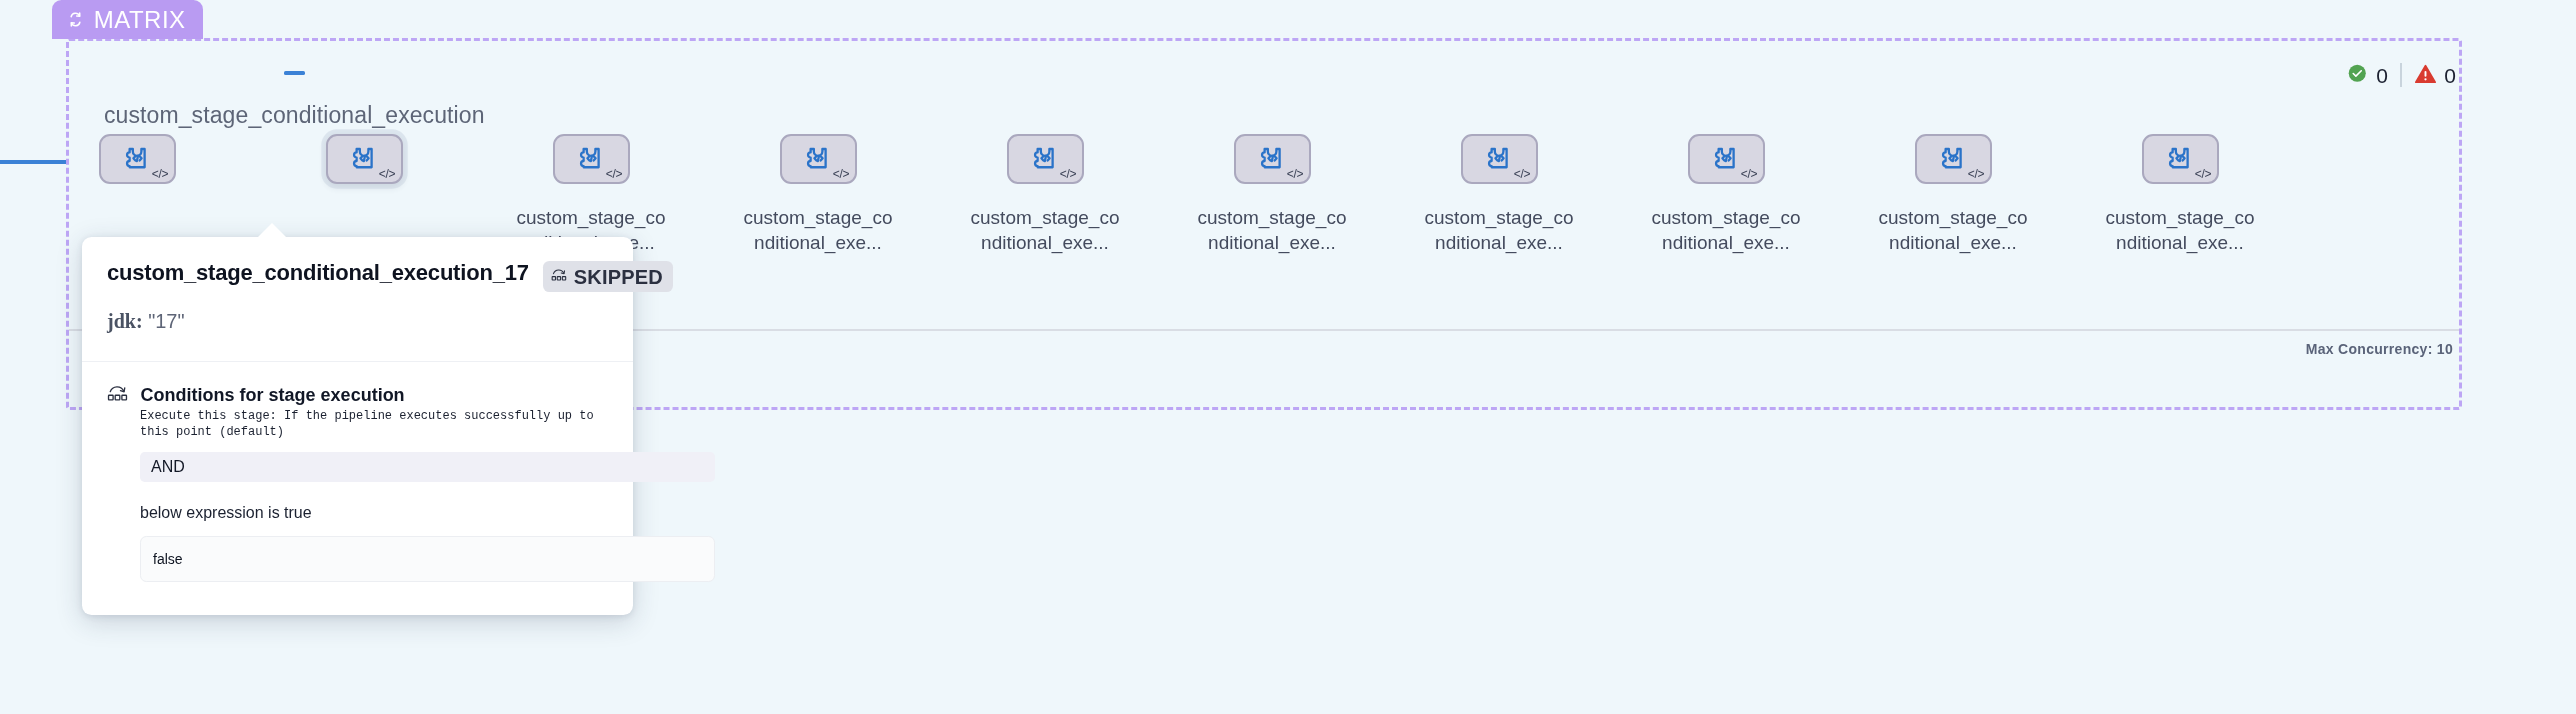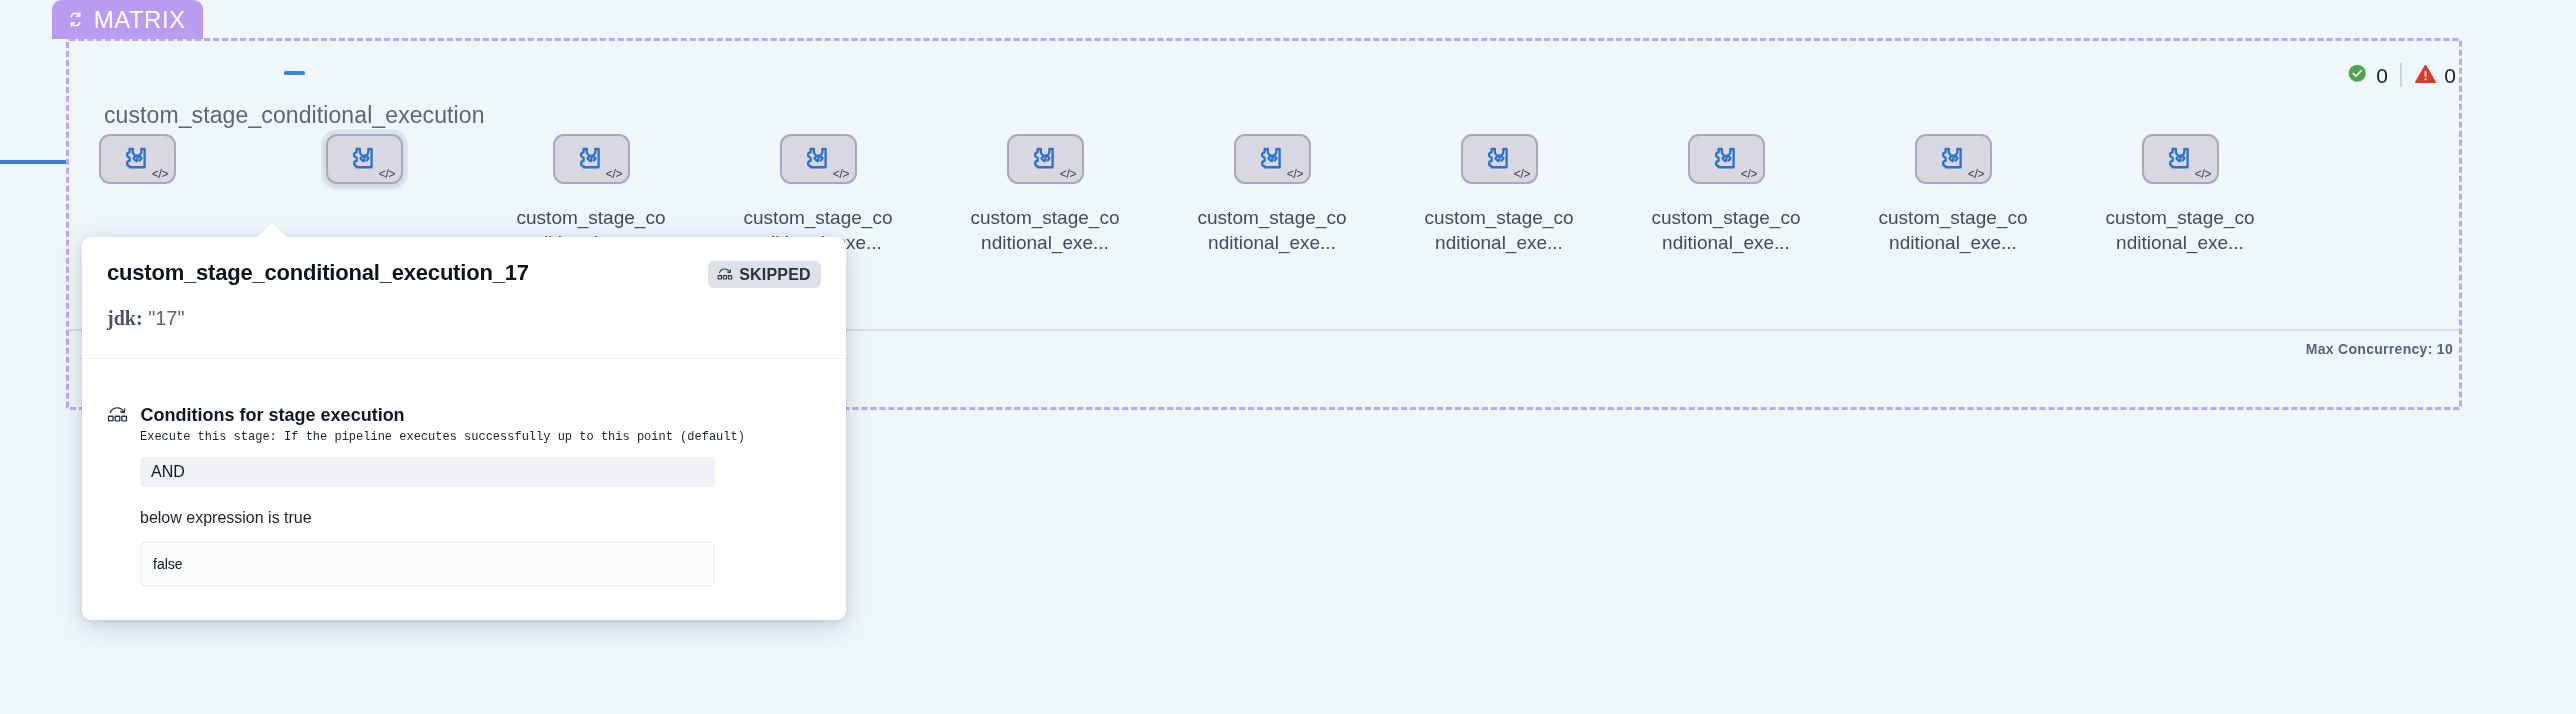--- a/index.html
+++ b/index.html
@@ -199,21 +199,21 @@
     height: 2.4px;
     background: #d9dde4;
     z-index: 3;
   }
 
   
   .popover {
     position: absolute;
     left: 82px;
     top: 237px;
-    width: 764px;
+    width: 551px;
     background: #ffffff;
     border-radius: 9.5px;
     box-shadow: 0 6.3px 27px rgba(40,52,80,0.18), 0 1.6px 6.3px rgba(40,52,80,0.10);
     z-index: 20;
     overflow: visible;
   }
   .popover-arrow {
     position: absolute;
     top: -14px;
     left: 175px;
@@ -243,41 +243,40 @@
   .status-pill {
     flex: none;
     display: flex;
     align-items: center;
     gap: 6.3px;
     background: #dfe1e8;
     border-radius: 6.3px;
     padding: 5.5px 10.2px 5.5px 8.7px;
   }
   .status-pill .sp-label {
-    font-size: 16px;
+    font-size: 20px;
     font-weight: bold;
     color: #2b3040;
     letter-spacing: 0.2px;
     line-height: 1;
   }
   .pop-meta {
     margin-top: 17.3px;
     font-size: 20px;
     color: #5e6577;
     line-height: 1.2;
   }
   .pop-meta .mk { font-weight: bold; color: #4a5263; font-family: Liberation Serif, serif; }
   .pop-meta .mv { color: #5e6577; }
 
   .pop-body { padding: 22px 25px 33px 25px; }
   .cond-head {
     display: flex;
     align-items: center;
     gap: 12.6px;
-    margin-top: 24px;
   }
   .cond-title {
     font-size: 18px;
     font-weight: bold;
     color: #111726;
     line-height: 1;
   }
   .cond-desc {
     margin-top: 4px;
     margin-left: 33px;

